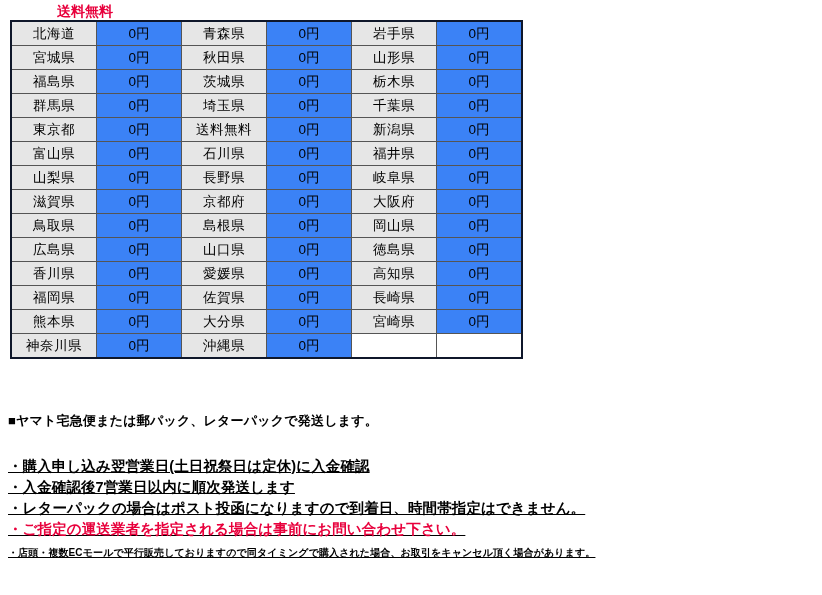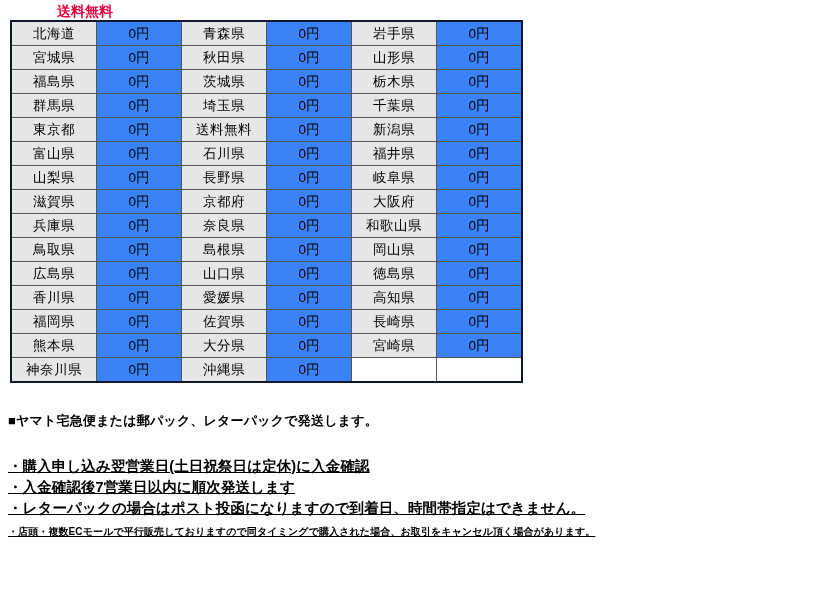--- a/index.html
+++ b/index.html
@@ -159,28 +159,20 @@
       </tr>
       <tr>
         <td class="pref">滋賀県</td>
         <td class="fee">0円</td>
         <td class="pref">京都府</td>
         <td class="fee">0円</td>
         <td class="pref">大阪府</td>
         <td class="fee">0円</td>
       </tr>
       <tr>
-        <td class="pref">兵庫県</td>
-        <td class="fee">0円</td>
-        <td class="pref">奈良県</td>
-        <td class="fee">0円</td>
-        <td class="pref">和歌山県</td>
-        <td class="fee">0円</td>
-      </tr>
-      <tr>
         <td class="pref">鳥取県</td>
         <td class="fee">0円</td>
         <td class="pref">島根県</td>
         <td class="fee">0円</td>
         <td class="pref">岡山県</td>
         <td class="fee">0円</td>
       </tr>
       <tr>
         <td class="pref">広島県</td>
         <td class="fee">0円</td>
@@ -223,17 +215,18 @@
       </tr>
     </tbody>
   </table>
 
   <div class="notes">
     <div class="note-head">■ヤマト宅急便または郵パック、レターパックで発送します。</div>
     <div class="bullet-list">
       <div class="bullet">・購入申し込み翌営業日(土日祝祭日は定休)に入金確認</div>
       <div class="bullet">・入金確認後7営業日以内に順次発送します</div>
       <div class="bullet">・レターパックの場合はポスト投函になりますので到着日、時間帯指定はできません。</div>
+      <div class="bullet red">・ご指定の運送業者を指定される場合は事前にお問い合わせ下さい。</div>
       <div class="bullet small">・店頭・複数ECモールで平行販売しておりますので同タイミングで購入された場合、お取引をキャンセル頂く場合があります。</div>
     </div>
   </div>
 
 </div>
 
 </body></html>

